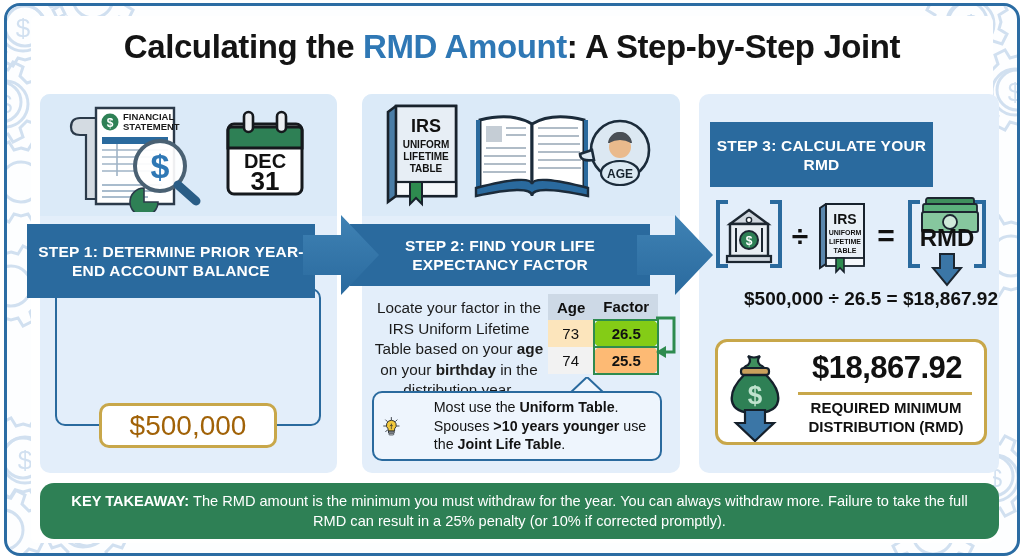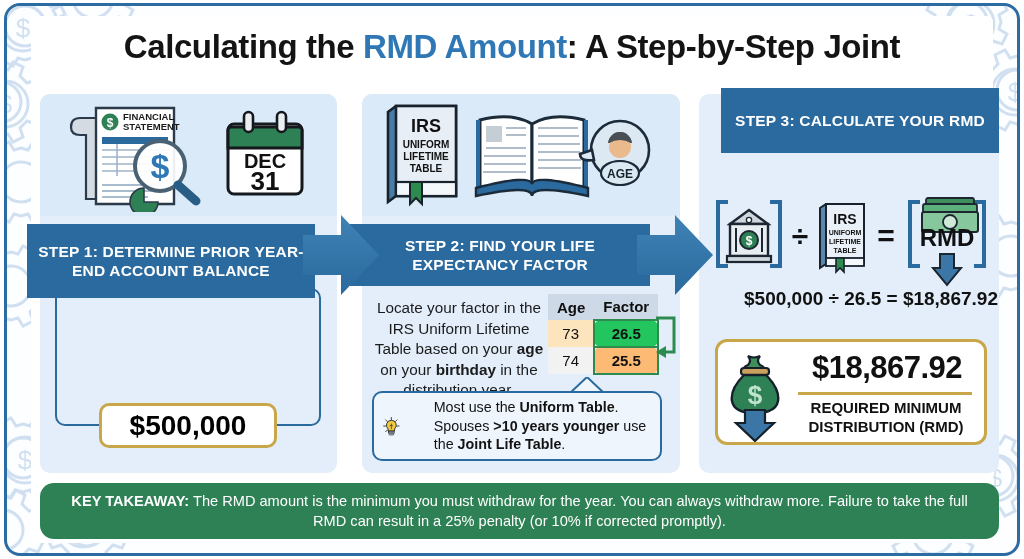--- a/index.html
+++ b/index.html
@@ -70,23 +70,22 @@
     font-size: 15.5px;
     line-height: 19px;
     text-align: center;
     letter-spacing: 0.2px;
     display: flex; align-items: center; justify-content: center;
     text-transform: uppercase;
   }
   #banner1 { left: 20px;  top: 218px; width: 288px; height: 74px; }
   #banner2 { left: 343px; top: 218px; width: 300px; height: 62px; }
   #banner3 {
-    left: 703px; top: 82px; width: 278px; height: 65px;
+    left: 703px; top: 116px; width: 223px; height: 65px;
     font-size: 15.5px;
-    margin-left: 11px;
   }
   
   .notch {
     position: absolute;
     width: 0; height: 0;
     border-top: 31px solid transparent;
     border-bottom: 31px solid transparent;
     border-left: 15px solid #dbeaf8;
     top: 218px;
   }
@@ -109,22 +108,22 @@
   }
   .body-text b { font-weight: bold; }
 
   
   .amount-box {
     position: absolute;
     background: #ffffff;
     border: 3px solid #c8a74a;
     border-radius: 10px;
     display: flex; align-items: center; justify-content: center;
-    font-weight: bold;
-    color: #000000;
+    font-weight: normal;
+    color: #a16207;
   }
   #amount1 { left: 92px; top: 397px; width: 178px; height: 45px; font-size: 28px; }
 
   
   .inner-outline {
     position: absolute;
     border: 2px solid #2a6a9e;
     border-radius: 10px;
     background: transparent;
   }
@@ -147,21 +146,21 @@
   }
   .factor-table td {
     background: #f2f2f2;
     padding: 4px 9px;
     text-align: center;
     font-size: 15px;
     color: #111;
   }
   .factor-table tr.hl td.age-cell { background: #fce5bc; }
   .factor-table td.factor-cell {
-    background: #22c55e;
+    background: #84cc16;
     font-weight: bold;
     border: 2.5px solid #2e8b4f;
     border-radius: 7px;
   }
   .factor-table tr:last-child td.factor-cell { background: #fdba74; }
 
   
   .tip-box {
     position: absolute;
     left: 365px; top: 385px; width: 290px; height: 70px;

